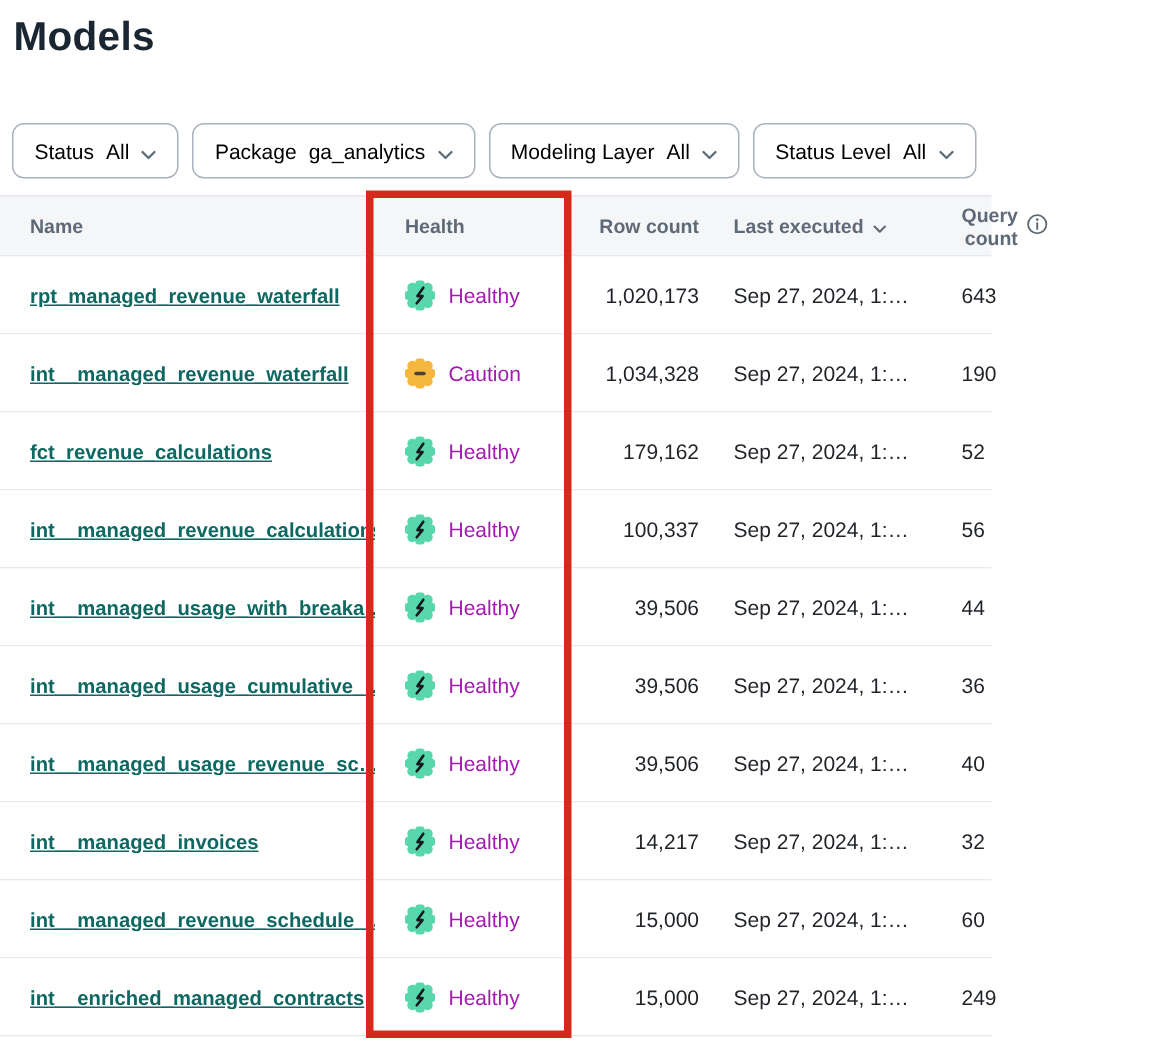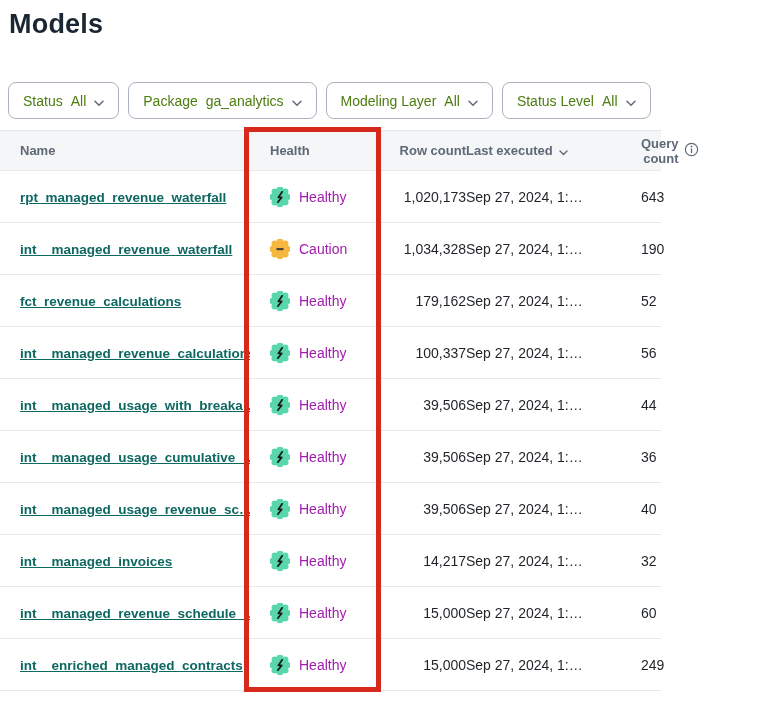--- a/index.html
+++ b/index.html
@@ -27,21 +27,21 @@
   .filter-btn {
     display: inline-flex;
     align-items: center;
     gap: 8px;
     height: 37px;
     padding: 0 14px;
     background: #fff;
     border: 1px solid #aab2bd;
     border-radius: 8px;
     font-size: 14px;
-    color: #4d7c0f;
+    color: #000000;
     cursor: pointer;
     white-space: nowrap;
   }
   .filter-btn .flabel { font-weight: 400; }
   .filter-btn .fvalue { font-weight: 400; }
   .chev { display: inline-block; margin-top: 2px; }
   .table {
     margin-top: 11px;
     width: 661px;
   }
@@ -62,21 +62,21 @@
     grid-template-columns: 250px 132px 84px 175px 1fr;
     align-items: center;
     height: 52px;
     background: #fff;
     border-bottom: 1px solid #e7e9ec;
   }
   .th, .td { padding: 0; }
   .c-name  { padding-left: 20px; overflow: hidden; white-space: nowrap; }
   .c-health { padding-left: 20px; display: flex; align-items: center; gap: 9px; }
   .c-rowcount { text-align: right; }
-  .c-lastexec { display: flex; align-items: center; gap: 6px; }
+  .c-lastexec { padding-left: 23px; display: flex; align-items: center; gap: 6px; }
   .c-query { text-align: right; padding-right: 20px; display: block; }
   .thead .c-query { display: flex; justify-content: center; align-items: center; gap: 5px; }
   .td { font-size: 14px; color: #1f2328; }
   .model-link {
     font-size: 13.5px;
     font-weight: 700;
     color: #0e6861;
     text-decoration: underline;
     cursor: pointer;
     white-space: nowrap;

